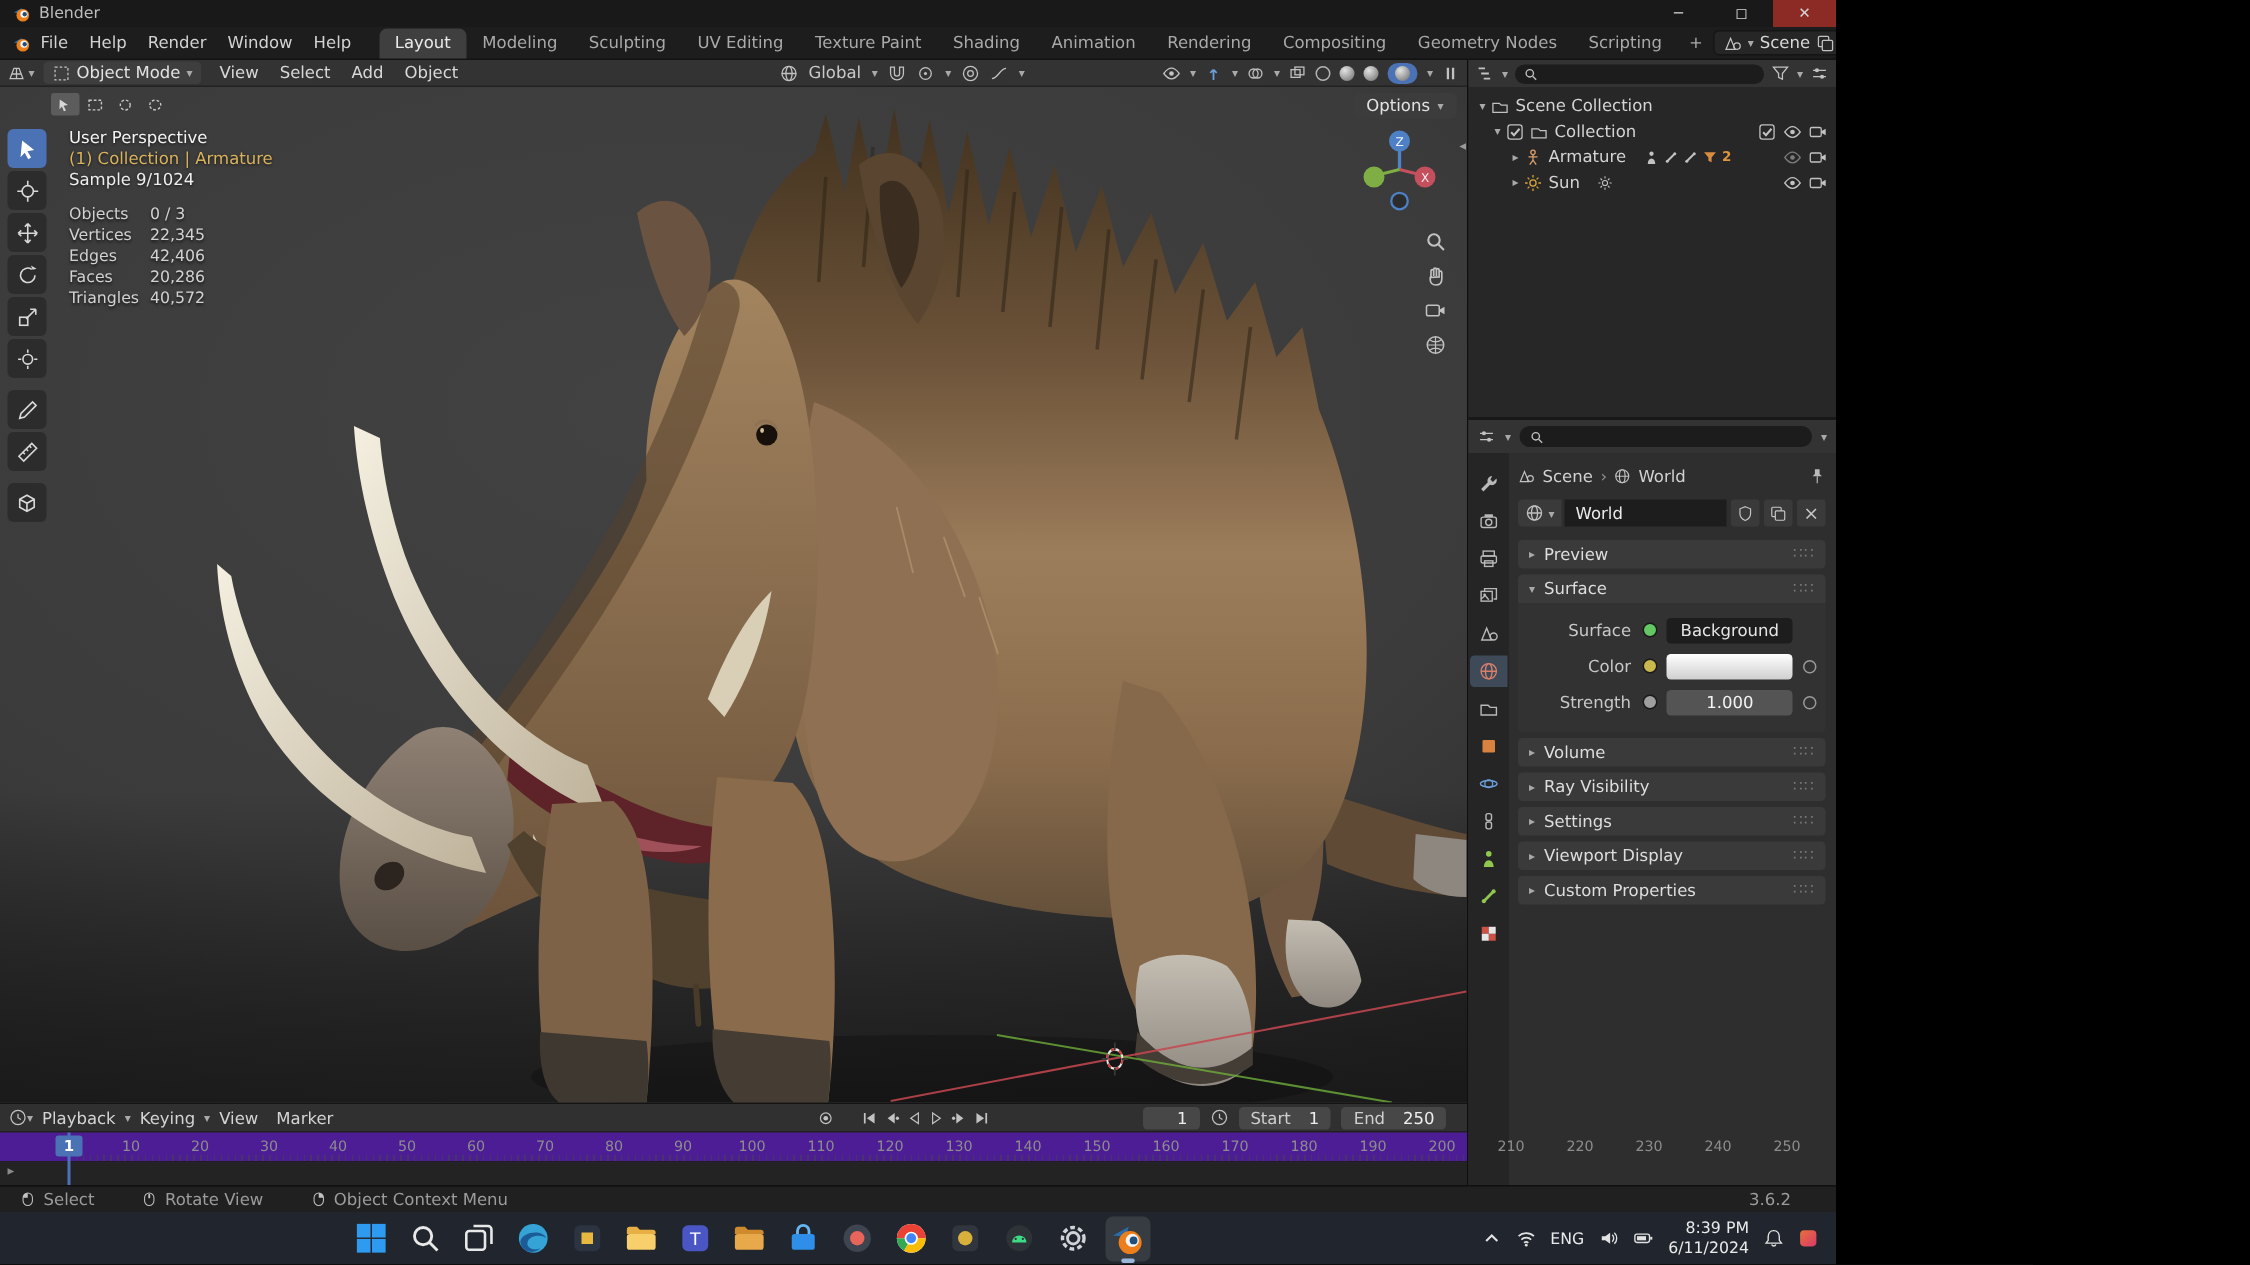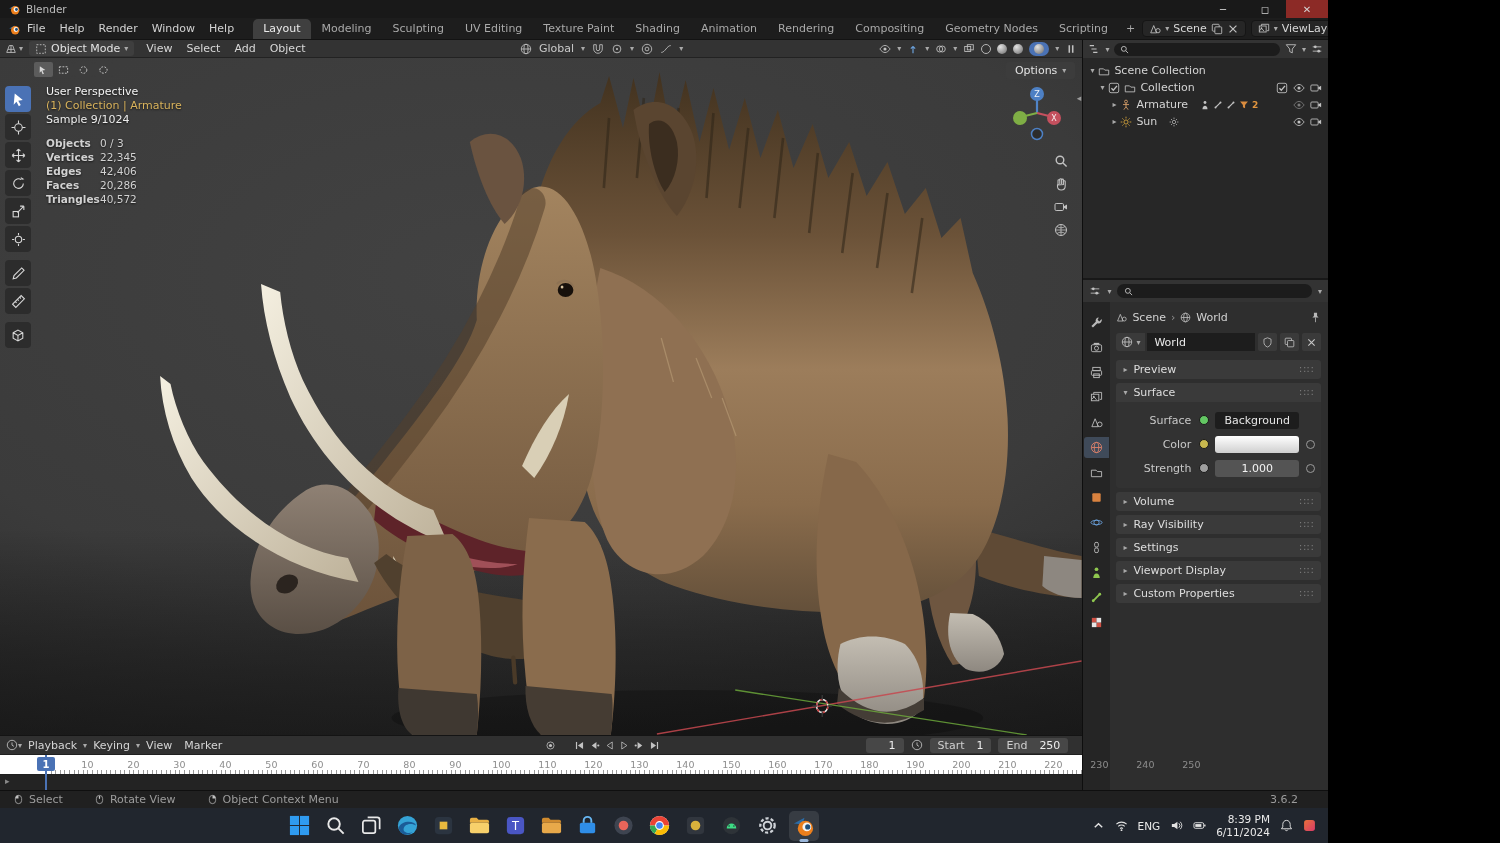--- a/index.html
+++ b/index.html
@@ -1,17 +1,17 @@
 <!DOCTYPE html>
 <html style="--accent: #4a72b5; --context-text: #d9b35c; --negative: #e25f5a; --axis-x: #c6484f; --axis-y: #6fae3b;"><head>
 <meta charset="utf-8">
 <style>
   *{box-sizing:border-box; margin:0; padding:0;}
   html,body{background:#000;}
-  .app{position:relative; width:1328px; height:843px; overflow:hidden; background:#1d1d1d;
+  .app{position:relative; width:1224px; height:843px; overflow:hidden; background:#1d1d1d;
        font-family:"DejaVu Sans","Liberation Sans",sans-serif; font-size:11px; color:#c9c9c9;}
   .icn{display:inline-flex; align-items:center; justify-content:center; color:#c2c2c2;}
   .icn svg{display:block; width:12px; height:12px;}
   .chev{font-size:8px; color:#a9a9a9;}
 
   
   .titlebar{height:18px; background:#191919; display:flex; align-items:center; padding:0 0 0 8px; gap:6px; font-size:10.5px; color:#bdbdbd;}
   .win-controls{margin-left:auto; display:flex; height:100%;}
   .win-btn{width:42px; display:flex; align-items:center; justify-content:center; color:#d5d5d5; font-size:10px;}
   .win-btn.close{background:#8c2a26;}
@@ -53,38 +53,38 @@
   .tool{width:26px; height:26px; display:flex; align-items:center; justify-content:center; background:rgba(42,42,42,.88); border-radius:4px; color:#d8d8d8;}
   .tool svg{width:15px; height:15px;}
   .tool.active{background:var(--accent,#4a72b5); color:#fff;}
   .tool.gap{margin-top:6px;}
   .overlay{position:absolute; left:46px; top:27px; z-index:5; line-height:14px; text-shadow:0 1px 2px rgba(0,0,0,.65);}
   .ov-view{color:#f4f4f4;}
   .ov-ctx{color:var(--context-text,#d9b35c);}
   .ov-sample{color:#ededed;}
   .stats{margin-top:9px; font-size:10.5px; color:#d2d2d2;}
   .stat-row{display:flex; line-height:14px;}
-  .stat-label{width:54px;font-weight:bold;}
+  .stat-label{width:54px;}
   .gizmo{position:absolute; right:16px; top:26px; z-index:5;}
   .viewctl{position:absolute; right:14px; top:96px; display:flex; flex-direction:column; gap:9px; z-index:5; color:#cfcfcf;}
   .viewctl svg{width:14px; height:14px;}
   .npanel-toggle{position:absolute; right:1px; top:35px; color:#9a9a9a; font-size:9px; z-index:5;}
 
   
   .timeline{height:55px; display:flex; flex-direction:column; background:#262626; border-top:1px solid #141414;}
   .tl-header{height:19px; background:#303030; border-bottom:1px solid #1f1f1f; display:flex; align-items:center; padding:0 6px; position:relative;}
   .tl-menu{padding:2px 6px; color:#d4d4d4;}
   .tl-transport{position:absolute; left:545px; top:0; height:100%; display:flex; align-items:center; gap:4px; color:#d0d0d0;}
   .tl-transport .icn svg{width:11px; height:11px;}
   .tl-right{margin-left:auto; display:flex; align-items:center; gap:7px; margin-right:8px;}
   .tl-field{background:#474747; border-radius:3px; height:15px; display:flex; align-items:center; padding:0 8px; color:#ededed;}
   .tl-field.frame{width:38px; justify-content:flex-end;}
   .tl-field .lab{margin-right:12px; color:#cfcfcf;}
   .tl-body{flex:1; position:relative;}
-  .tl-ruler{height:20px; background:#ffffff; border-bottom:1px solid #1f1f1f; position:relative;}
+  .tl-ruler{height:20px; background:#4c1d95; border-bottom:1px solid #1f1f1f; position:relative;}
   .minor-ticks{position:absolute; left:46px; right:0; bottom:0; height:4px; opacity:.55;
     background:repeating-linear-gradient(to right,#474747 0 1px,transparent 1px 4.6px);}
   .tick{position:absolute; bottom:4px; transform:translateX(-50%); font-size:9.5px; color:#8d8d8d;}
   .tl-track{height:15px; background:#232323; position:relative; color:#8a8a8a;}
   .track-arrow{position:absolute; left:5px; top:1px; font-size:9px; color:#8a8a8a;}
   .playhead-line{position:absolute; left:45px; top:0; bottom:0; width:2px; background:var(--accent,#4a72b5); z-index:3;}
   .playhead-label{position:absolute; left:37px; top:2px; width:18px; height:14px; background:var(--accent,#4a72b5); border-radius:2px;
     color:#fff; font-size:10px; font-weight:bold; display:flex; align-items:center; justify-content:center; z-index:4;}
 
   

